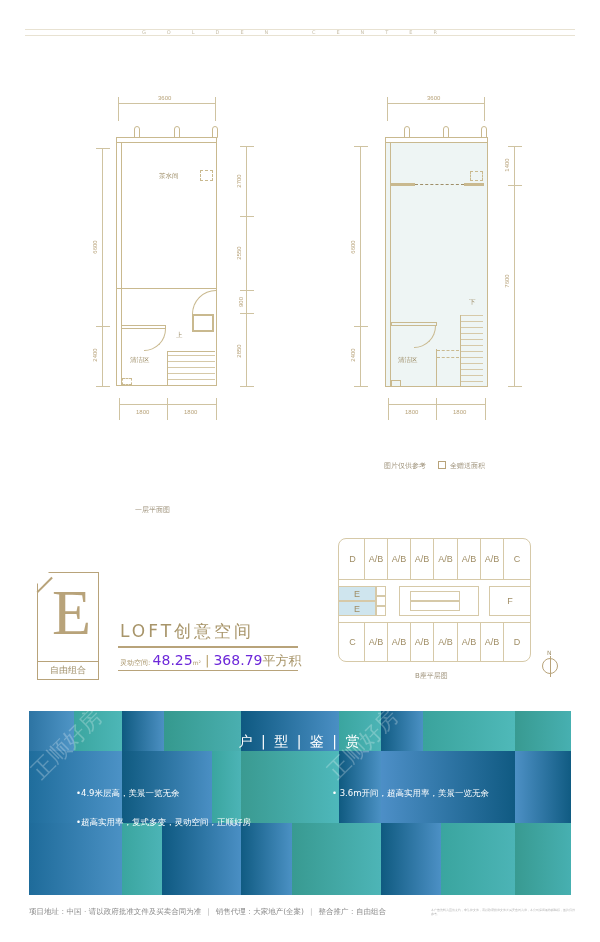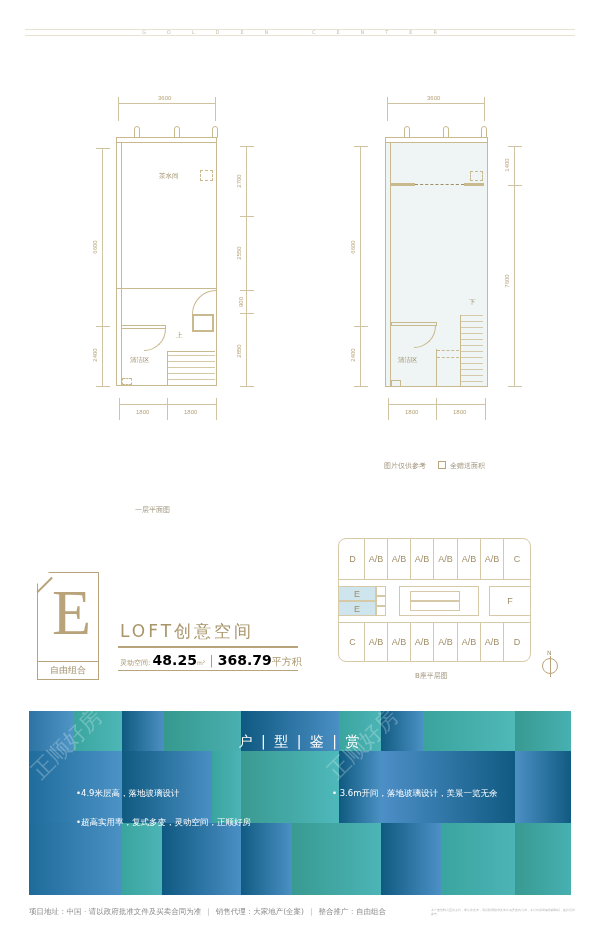--- a/index.html
+++ b/index.html
@@ -15,21 +15,21 @@
   .caption { position: absolute; font-size: 7px; color: #9e927a; }
 
   
   .badge { position: absolute; left: 37px; top: 572px; width: 62px; height: 108px; border: 1.5px solid #b8a37a; }
   .badge-letter { position: absolute; left: 14px; top: 8px; font-size: 64px; font-family: "Liberation Serif", serif; color: #b8a37a; line-height: 1; }
   .badge-footer { position: absolute; left: 0; right: 0; bottom: 0; height: 18px; border-top: 1.5px solid #b8a37a; text-align: center; font-size: 9px; line-height: 16px; color: #9e8e68; }
 
   .loft-title { position: absolute; left: 120px; top: 620px; font-size: 17px; letter-spacing: 3px; color: #a8956a; }
   .gold-bar { position: absolute; left: 118px; width: 180px; height: 2px; background: #b8a37a; }
   .area-line { position: absolute; left: 120px; top: 652px; font-size: 7px; color: #a8956a; white-space: nowrap; }
-  .area-big { font-size: 14px; font-weight: bold; color: #000000; margin-top: 46px; }
+  .area-big { font-size: 14px; font-weight: normal; color: #6d28d9; margin-top: 46px; }
   .area-unit { font-size: 6px; }
 
   
   .bldg { position: absolute; left: 338px; top: 538px; width: 193px; height: 124px; border: 1px solid #d6c9a8; border-radius: 8px; }
   .cell { position: absolute; border: 1px solid #d6c9a8; font-size: 9px; color: #a08e66; display: flex; align-items: center; justify-content: center; font-family: "Liberation Sans", sans-serif; }
   .cell.e { background: #cfe5ee; }
 
   
   .banner { position: absolute; left: 29px; top: 711px; width: 542px; height: 184px; overflow: hidden; background: #2f7fa8; }
   .tile { position: absolute; }
@@ -171,21 +171,21 @@
   <div class="badge-letter">E</div>
   <div class="badge-footer">自由组合</div>
 </div>
 
 <div class="loft-title">LOFT创意空间</div>
 <div class="gold-bar" style="top:646px;"></div>
 <div class="area-line">
   <span>灵动空间:</span>
   <span class="area-big">48.25</span><span class="area-unit">m²</span>
   <span style="font-size:12px;color:#b39a5f;margin:0 2px;">|</span>
-  <span class="area-big">368.79</span><span style="font-size:10px;">平方积</span>
+  <span class="area-big">368.79</span><span style="font-size:13px;">平方积</span>
 </div>
 <div class="gold-bar" style="top:670px;height:1px;"></div>
 
 <div class="bldg">
   <div class="cell" style="left:2px;top:0;width:24px;height:40px;border:none;border-right:1px solid #d6c9a8;">D</div>
   <div class="cell" style="left:26px;top:0;width:23px;height:40px;border:none;border-right:1px solid #d6c9a8;">A/B</div>
   <div class="cell" style="left:49px;top:0;width:23px;height:40px;border:none;border-right:1px solid #d6c9a8;">A/B</div>
   <div class="cell" style="left:72px;top:0;width:23px;height:40px;border:none;border-right:1px solid #d6c9a8;">A/B</div>
   <div class="cell" style="left:95px;top:0;width:24px;height:40px;border:none;border-right:1px solid #d6c9a8;">A/B</div>
   <div class="cell" style="left:119px;top:0;width:23px;height:40px;border:none;border-right:1px solid #d6c9a8;">A/B</div>
@@ -246,21 +246,21 @@
   <div class="tile" style="left:212px;top:112px;width:51px;height:72px;background:linear-gradient(90deg,#105b82,#4b91c4);"></div>
   <div class="tile" style="left:263px;top:112px;width:89px;height:72px;background:linear-gradient(90deg,#389a91,#4db5b7);"></div>
   <div class="tile" style="left:352px;top:112px;width:60px;height:72px;background:linear-gradient(90deg,#0f5a80,#4c90c5);"></div>
   <div class="tile" style="left:412px;top:112px;width:74px;height:72px;background:linear-gradient(90deg,#3aa59f,#4cb4b6);"></div>
   <div class="tile" style="left:486px;top:112px;width:56px;height:72px;background:linear-gradient(90deg,#389a91,#47b0b1);"></div>
 
   <div class="watermark" style="left:-6px;top:18px;">正顺好房</div>
   <div class="watermark" style="left:290px;top:18px;">正顺好房</div>
 
   <div class="banner-title">户 | 型 | 鉴 | 赏</div>
-  <div class="banner-item" style="left:47px;top:77px;">•4.9米层高，落地玻璃设计</div>
-  <div class="banner-item" style="left:303px;top:77px;">• 3.6m开间，落地玻璃设计，美景一览无余</div>
+  <div class="banner-item" style="left:47px;top:77px;">•4.9米层高，美景一览无余</div>
+  <div class="banner-item" style="left:303px;top:77px;">• 3.6m开间，超高实用率，美景一览无余</div>
   <div class="banner-item" style="left:47px;top:106px;">•超高实用率，复式多变，灵动空间，正顺好房</div>
 </div>
 
 <div class="footer">
   <span>项目地址：中国 · 请以政府批准文件及买卖合同为准</span><span class="sep">|</span><span>销售代理：大家地产(全案)</span><span class="sep">|</span><span>整合推广：自由组合</span>
 </div>
 <div class="disclaimer">本广告资料为宣传要约，非法律文件，请以政府批准文件及买卖合同为准，本公司保留最终解释权，图片仅供参考。</div>
 
 </body></html>

